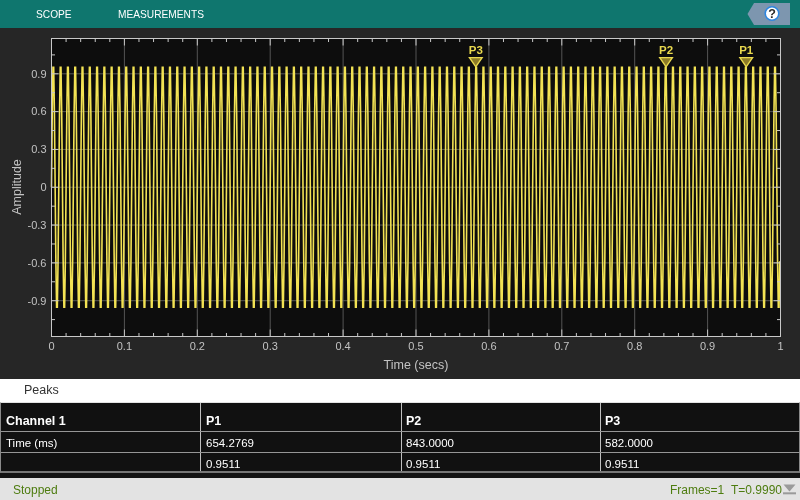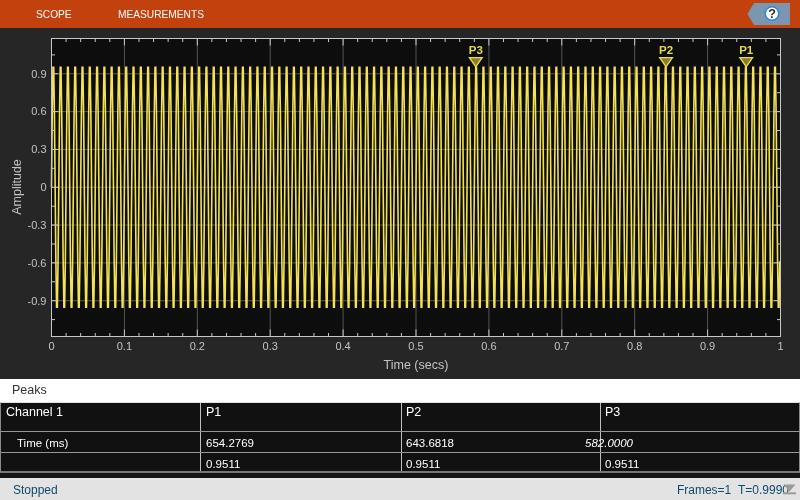--- a/index.html
+++ b/index.html
@@ -1,36 +1,36 @@
 <!DOCTYPE html>
 <html><head><meta charset="utf-8"><style>
   html,body{margin:0;padding:0;background:#262626;width:800px;height:500px;overflow:hidden;
     font-family:"Liberation Sans",sans-serif;}
   #app{position:relative;width:800px;height:500px;}
   .abs{position:absolute;}
-  #tabbar{left:0;top:0;width:800px;height:28px;background:#c2410c;}
+  #tabbar{left:0;top:0;width:800px;height:28px;background:#0f766e;}
   .tab{position:absolute;top:0;height:28px;line-height:29px;color:#fff;font-size:11.5px;display:inline-block;transform:scaleX(0.885);transform-origin:left center;}
   #figure{left:0;top:28px;}
   .grid line{stroke:#545454;stroke-width:1;}
   .ticks line{stroke:#c8c8c8;stroke-width:1;}
   .tlbl text{fill:#c3c3c3;font-size:11px;font-family:"Liberation Sans",sans-serif;}
   .albl{fill:#c3c3c3;font-size:12.5px;font-family:"Liberation Sans",sans-serif;}
   .plbl{fill:#e9d94f;font-size:11.5px;font-weight:bold;font-family:"Liberation Sans",sans-serif;}
   #peaksband{left:0;top:379px;width:800px;height:23px;background:#ffffff;color:#333;
-    font-size:12.5px;line-height:23px;padding-left:12px;box-sizing:border-box;}
+    font-size:12.5px;line-height:23px;padding-left:24px;box-sizing:border-box;}
   #tbl{left:0;top:402px;width:800px;height:71px;background:#111111;
     border-top:1px solid #e2e2e2;border-bottom:2px solid #777;border-left:1px solid #8a8a8a;border-right:1px solid #8a8a8a;box-sizing:border-box;}
   .cdiv{position:absolute;top:0;width:1px;height:68px;background:#bfbfbf;}
   .rdiv{position:absolute;left:0;width:800px;height:1px;background:#969696;}
   .cell{position:absolute;color:#fff;white-space:nowrap;}
-  .hrow{font-size:12.5px;font-weight:normal;top:2px;}
+  .hrow{font-size:12.5px;font-weight:bold;top:11px;}
   .r1{font-size:11.5px;top:33.5px;}
   .r2{font-size:11.5px;top:54.5px;}
   #gapd{left:0;top:473px;width:800px;height:5px;background:#141414;}
-  #status{left:0;top:478px;width:800px;height:22px;background:#e3e3e3;color:#0c4a6e;font-size:12px;}
+  #status{left:0;top:478px;width:800px;height:22px;background:#e3e3e3;color:#4d7c0f;font-size:12px;}
 </style></head><body>
 <div id="app">
   <div id="tabbar" class="abs">
     <span class="tab" style="left:36px;">SCOPE</span>
     <span class="tab" style="left:118px;">MEASUREMENTS</span>
     <svg class="abs" style="left:745px;top:2px;" width="48" height="25" viewBox="0 0 48 25">
       <path d="M2.5 12 L9 1 L45 1 L45 23 L9 23 Z" fill="#7d96af"></path>
       <circle cx="27" cy="11.5" r="6.8" fill="#ffffff" stroke="#2e86e0" stroke-width="1.6"></circle>
       <text x="27" y="15.8" text-anchor="middle" font-size="12.5" font-weight="bold" fill="#2b2b2b" font-family="Liberation Sans,sans-serif">?</text>
     </svg>
@@ -225,30 +225,30 @@
   <div id="tbl" class="abs">
     <div class="cdiv" style="left:199px;"></div>
     <div class="cdiv" style="left:400px;"></div>
     <div class="cdiv" style="left:599px;"></div>
     <div class="rdiv" style="top:27.5px;"></div>
     <div class="rdiv" style="top:48.5px;"></div>
     <div class="cell hrow" style="left:5px;">Channel 1</div>
     <div class="cell hrow" style="left:205px;">P1</div>
     <div class="cell hrow" style="left:405px;">P2</div>
     <div class="cell hrow" style="left:604px;">P3</div>
-    <div class="cell r1" style="left:16px;">Time (ms)</div>
+    <div class="cell r1" style="left:5px;">Time (ms)</div>
     <div class="cell r1" style="left:205px;">654.2769</div>
-    <div class="cell r1" style="left:405px;">643.6818</div>
-    <div class="cell r1" style="left:584px;font-style:italic;">582.0000</div>
+    <div class="cell r1" style="left:405px;">843.0000</div>
+    <div class="cell r1" style="left:604px;">582.0000</div>
     <div class="cell r2" style="left:5px;margin-top:44px;">Value</div>
     <div class="cell r2" style="left:205px;">0.9511</div>
     <div class="cell r2" style="left:405px;">0.9511</div>
     <div class="cell r2" style="left:604px;">0.9511</div>
   </div>
   <div id="gapd" class="abs"></div>
   <div id="status" class="abs">
     <span style="position:absolute;left:13px;top:5px;">Stopped</span>
-    <span style="position:absolute;right:11px;top:5px;">Frames=1&nbsp;&nbsp;T=0.9990</span>
+    <span style="position:absolute;right:18px;top:5px;">Frames=1&nbsp;&nbsp;T=0.9990</span>
     <svg style="position:absolute;right:4px;top:6px;" width="13" height="12" viewBox="0 0 13 12">
       <path d="M0.5 0.5 L12.5 0.5 L6.5 7.5 Z" fill="#9a9a9a"></path>
       <rect x="0" y="8.3" width="13" height="2" fill="#9a9a9a"></rect>
     </svg>
   </div>
 </div>
 </body></html>

